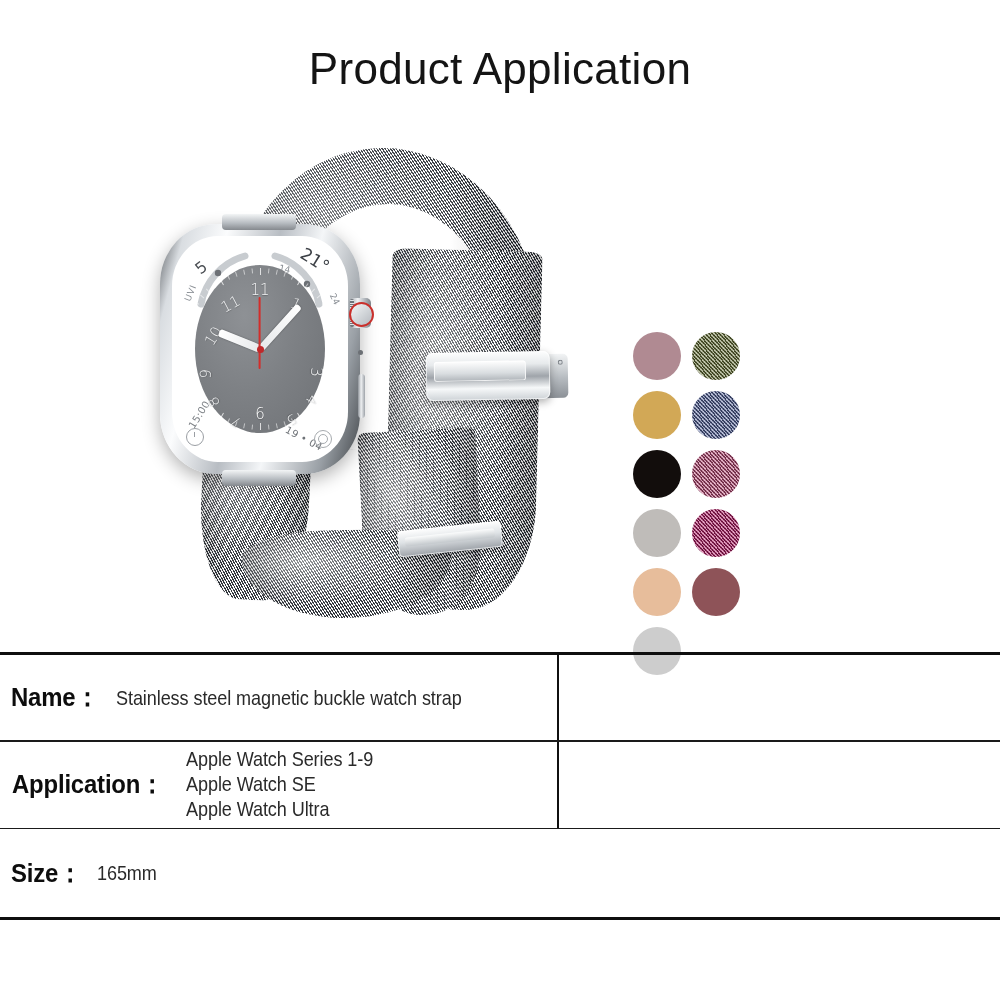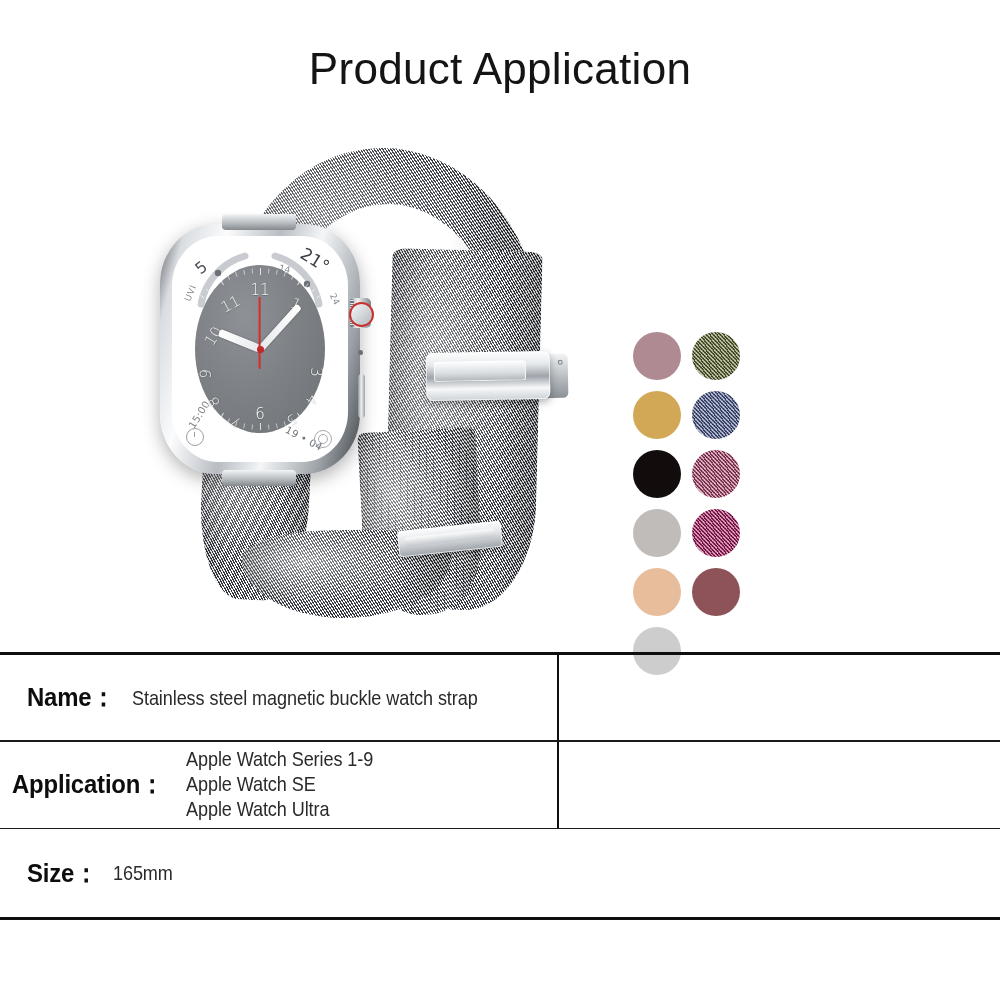--- a/index.html
+++ b/index.html
@@ -211,21 +211,21 @@
   
   .table{position:absolute;left:0;top:652px;width:1000px;}
   .rule{width:100%;background:#0e0e0e;}
   .rule.thick{height:3px;}
   .rule.thin{height:1.6px;background:#1a1a1a;}
   .row{position:relative;display:flex;align-items:center;}
   .r1{height:85px;}
   .r2{height:86px;}
   .r3{height:88px;}
   .cell{display:flex;align-items:center;height:100%;}
-  .cell-l{width:557px;padding-left:27px;box-sizing:border-box;}
+  .cell-l{width:557px;padding-left:11px;box-sizing:border-box;}
   .cell-r{flex:1;padding-left:12px;box-sizing:border-box;}
   .vdiv{position:absolute;left:557px;top:0;width:2.2px;height:100%;background:#101010;}
   .lbl{
     font-family:"Liberation Sans Narrow","Liberation Sans",sans-serif;
     font-size:26px;font-weight:700;color:#0d0d0d;white-space:nowrap;
     transform:scaleX(.92);transform-origin:left center;letter-spacing:-.2px;
   }
   .val{
     font-family:"Liberation Sans Narrow","Liberation Sans",sans-serif;
     font-size:21px;font-weight:400;color:#2a2a2a;white-space:nowrap;

